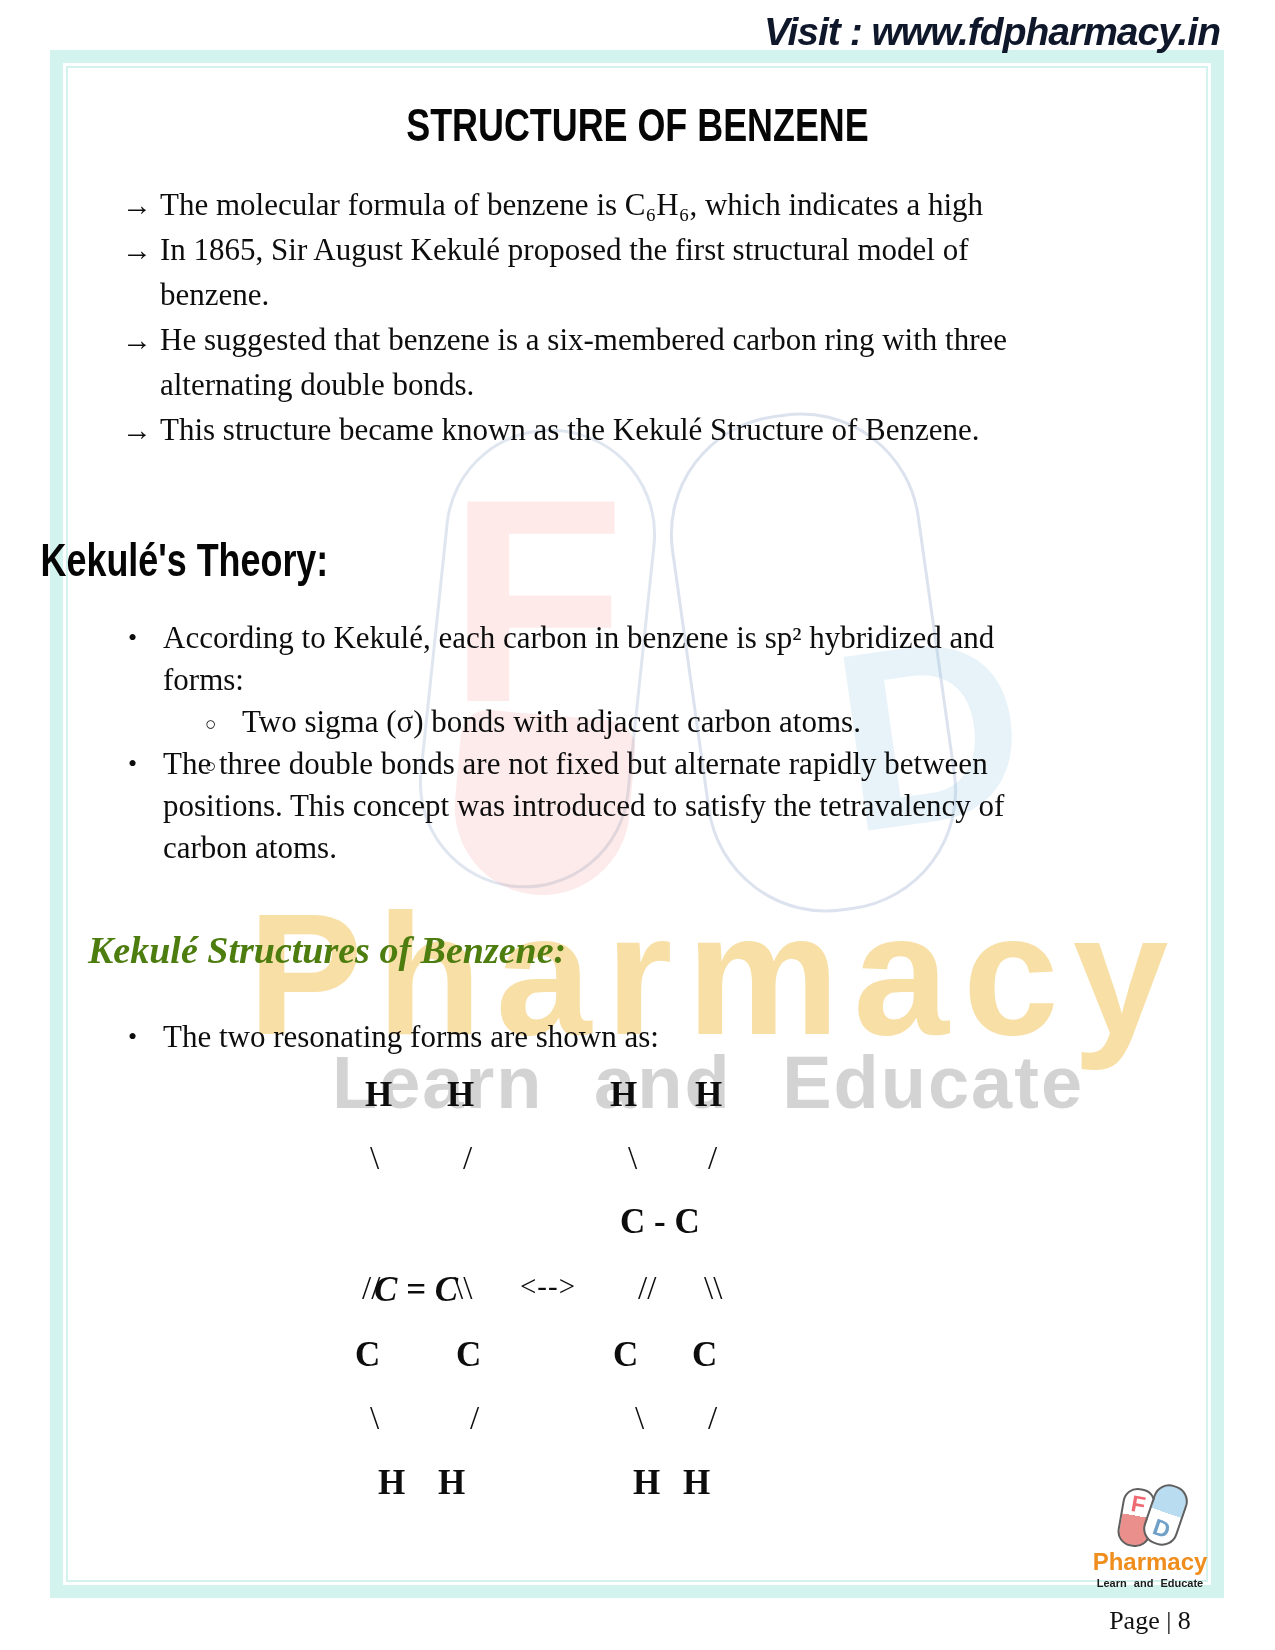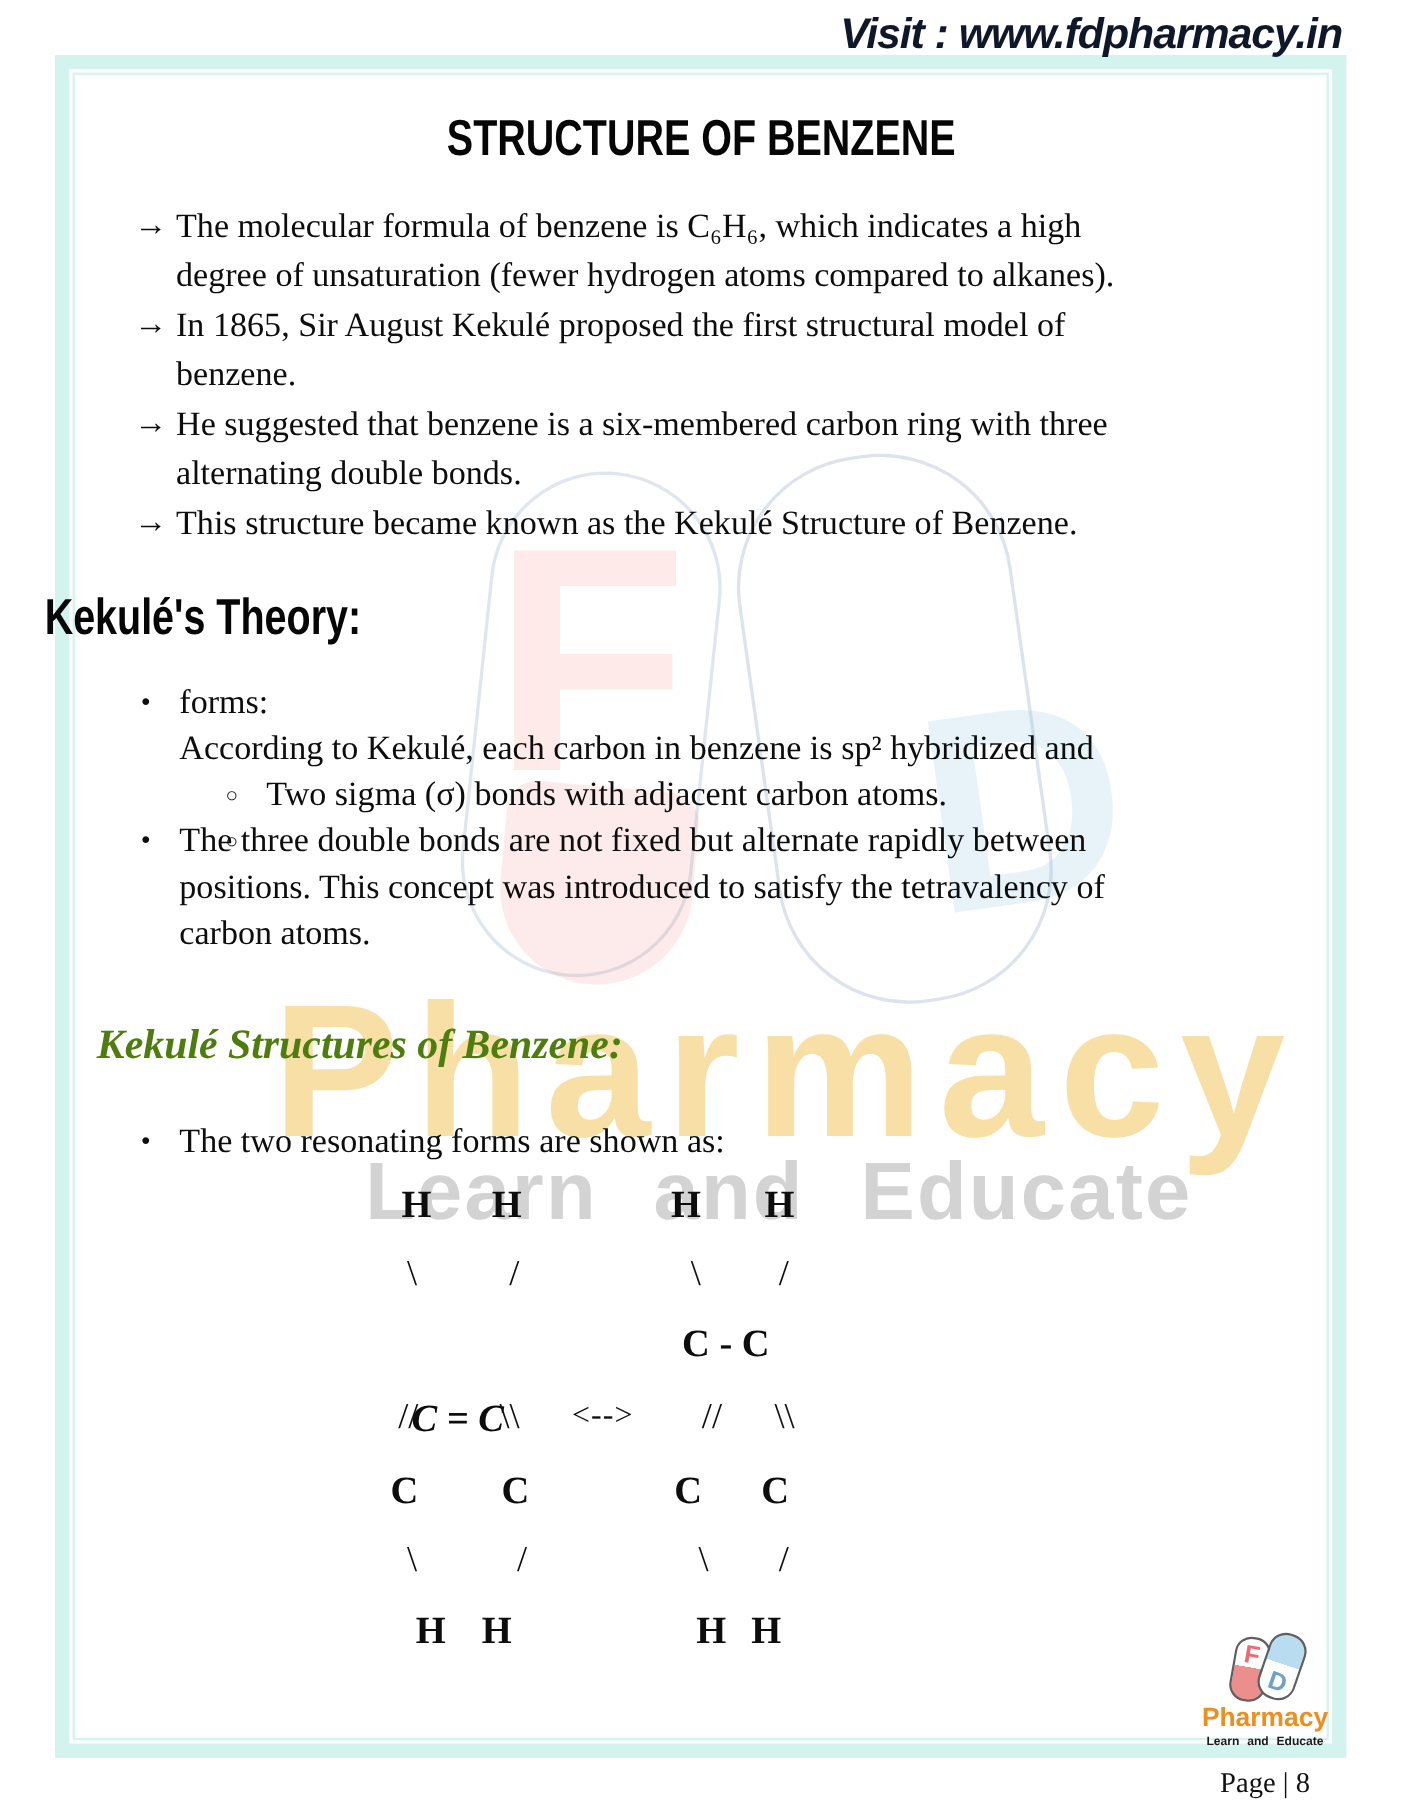--- a/index.html
+++ b/index.html
@@ -98,21 +98,20 @@
 <div class="header-link">Visit : www.fdpharmacy.in</div>
 
 <div class="title-wrap">
   <span class="condensed">STRUCTURE OF BENZENE</span>
 </div>
 
 <div class="intro-list">
     <div class="arrow-item">
       <span class="marker">→</span>
       <div class="tline">The molecular formula of benzene is C₆H₆, which indicates a high</div>
-      <div class="tline">degree of unsaturation (fewer hydrogen atoms compared to alkanes).</div>
     </div>
     <div class="arrow-item">
       <span class="marker">→</span>
       <div class="tline">In 1865, Sir August Kekulé proposed the first structural model of</div>
       <div class="tline">benzene.</div>
     </div>
     <div class="arrow-item">
       <span class="marker">→</span>
       <div class="tline">He suggested that benzene is a six-membered carbon ring with three</div>
       <div class="tline">alternating double bonds.</div>
@@ -123,22 +122,22 @@
     </div>
   </div>
 
 <div class="h2-wrap">
   <span class="condensed">Kekulé's Theory:</span>
 </div>
 
 <div class="theory-list">
     <div class="b-item lvl1">
       <span class="marker">•</span>
+      <div class="tline">According to Kekulé, each carbon in benzene is sp² hybridized and</div>
       <div class="tline">forms:</div>
-      <div class="tline">According to Kekulé, each carbon in benzene is sp² hybridized and</div>
     </div>
     <div class="b-item lvl2">
       <span class="marker">○</span>
       <div class="tline">Two sigma (σ) bonds with adjacent carbon atoms.</div>
     </div>
     <div class="b-item lvl2">
       <span class="marker">○</span>
     </div>
     <div class="b-item lvl1">
       <span class="marker">•</span>

